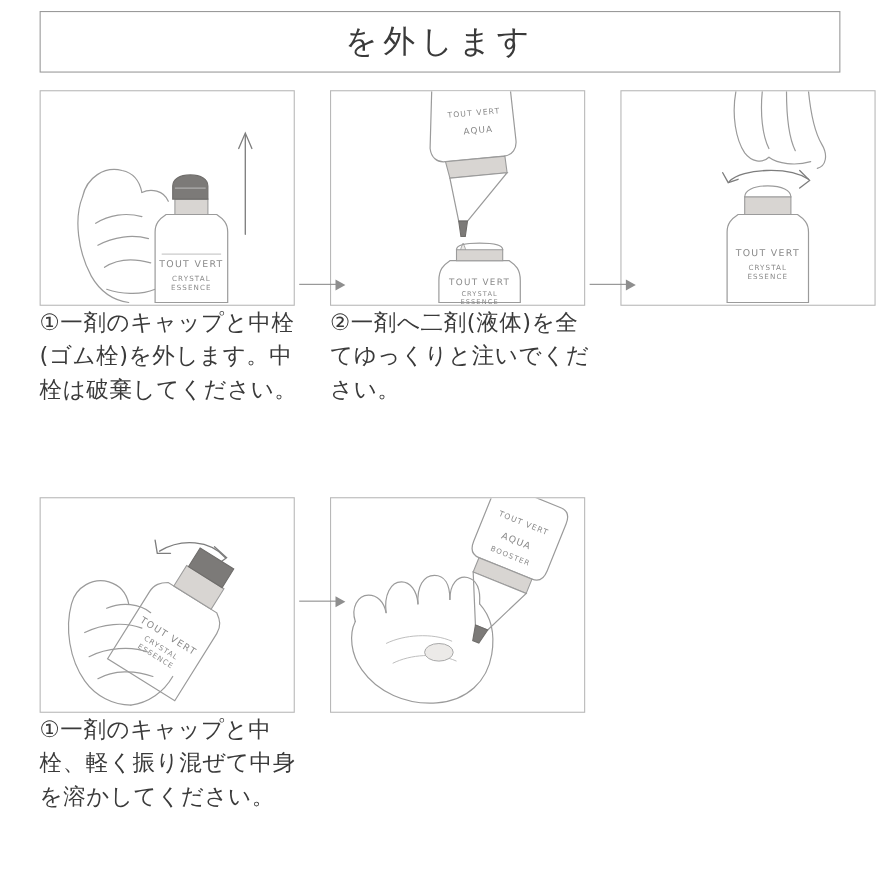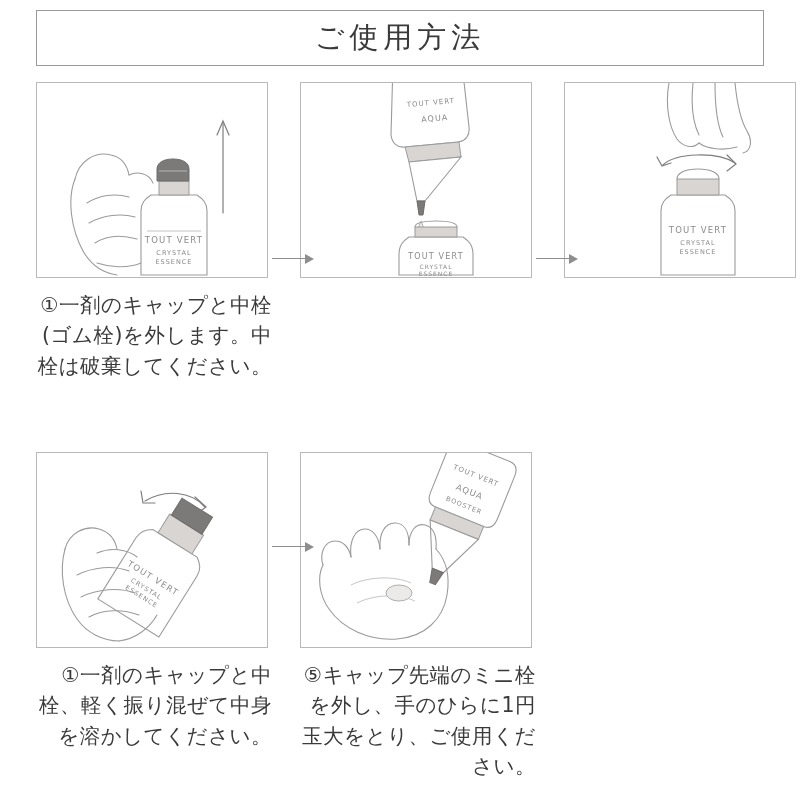--- a/index.html
+++ b/index.html
@@ -64,27 +64,25 @@
     width: 232px;
     height: 196px;
     border: 1px solid #b8b8b8;
     box-sizing: border-box;
     position: relative;
     overflow: hidden;
     background: #fff;
   }
 
   .caption {
-    margin-top: 12px;
     font-size: 20.5px;
     line-height: 1.48;
     letter-spacing: 0.5px;
     color: #3a3a3a;
     width: 236px;
-    text-align: right;
   }
 
   
   .arrow {
     position: absolute;
     top: 170px;
     width: 42px;
     height: 14px;
   }
   .arrow .shaft {
@@ -119,21 +117,21 @@
   .fill-white { fill: #ffffff; stroke: #9b9b9b; stroke-width: 1.1; }
   .fill-drop { fill: #eceae8; stroke: #a7a7a7; stroke-width: 0.9; }
   .lbl { font-family: "DejaVu Sans", "Liberation Sans", sans-serif; fill: #8a8a8a; }
 </style>
 </head>
 <body>
 
 <div class="page">
 
   <div class="title-box">
-    <div class="title-text">ご使用方法</div>
+    <div class="title-text">を外します</div>
   </div>
 
   <div class="row row-1">
 
     <div class="cell c1">
       <div class="panel">
         <svg width="230" height="194" viewBox="0 0 230 194">
 
           <path class="ln-dark" d="M186 130 L186 40"></path>
           <path class="ln-dark" d="M180 52 L186 38 L192 52"></path>
@@ -178,20 +176,21 @@
           <path class="fill-drop" d="M120 160 C116 166, 115 172, 120 174 C125 172, 124 166, 120 160 Z"></path>
 
           <path class="fill-white" d="M98 172 L98 192 L172 192 L172 172 C172 162, 168 158, 162 154 L108 154 C102 158, 98 162, 98 172 Z"></path>
           <path class="fill-capb" d="M114 154 L114 144 L156 144 L156 154 Z"></path>
           <path class="ln" d="M114 144 C114 140, 120 138, 135 138 C150 138, 156 140, 156 144"></path>
           <text class="lbl" x="135" y="176" font-size="8" text-anchor="middle" letter-spacing="1.2">TOUT VERT</text>
           <text class="lbl" x="135" y="186" font-size="6" text-anchor="middle" letter-spacing="1">CRYSTAL</text>
           <text class="lbl" x="135" y="193" font-size="6" text-anchor="middle" letter-spacing="1">ESSENCE</text>
         </svg>
       </div>
+      <div class="caption">②一剤へ二剤(液体)を全てゆっくりと注いでください。</div>
     </div>
 
     <div class="cell c3">
       <div class="panel">
         <svg width="230" height="194" viewBox="0 0 230 194">
 
           <path class="ln" d="M104 0 C100 22, 104 44, 112 56 C118 64, 128 66, 134 60"></path>
           <path class="ln" d="M128 0 C126 20, 128 40, 134 52"></path>
           <path class="ln" d="M150 0 C150 22, 152 42, 158 54"></path>
           <path class="ln" d="M170 0 C172 20, 176 38, 182 48 C188 58, 186 68, 178 70"></path>
@@ -270,21 +269,20 @@
           <path class="ln" d="M50 104 C48 88, 54 76, 64 76 C72 76, 78 84, 79 96"></path>
           <path class="ln" d="M79 96 C78 80, 84 70, 94 70 C103 70, 108 78, 108 92"></path>
           <path class="ln" d="M108 92 C108 78, 115 70, 124 72 C132 74, 136 82, 135 96"></path>
           <path class="ln" d="M22 112 C16 124, 18 142, 28 156 C42 176, 68 188, 96 186 C124 184, 142 166, 146 142 C149 124, 146 108, 135 96"></path>
           <path class="ln-thin" d="M56 150 C72 142, 96 140, 114 148"></path>
           <path class="ln-thin" d="M50 132 C66 124, 92 122, 110 130"></path>
 
           <ellipse class="fill-drop" cx="98" cy="140" rx="13" ry="8"></ellipse>
         </svg>
       </div>
-      <div class="caption">⑤キャップ先端のミニ栓を外し、手のひらに1円玉大をとり、ご使用ください。</div>
     </div>
 
     <div class="arrow a3" style="top:88px;">
       <div class="shaft"></div>
         <div class="head"></div>
     </div>
   </div>
 
 </div>
 

